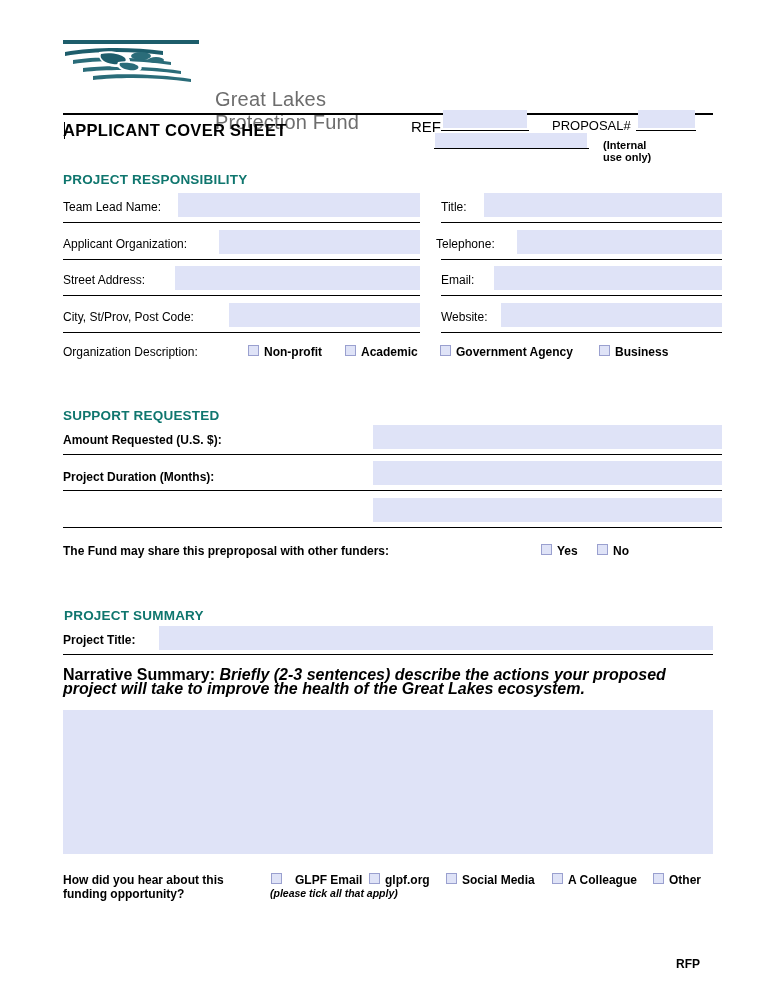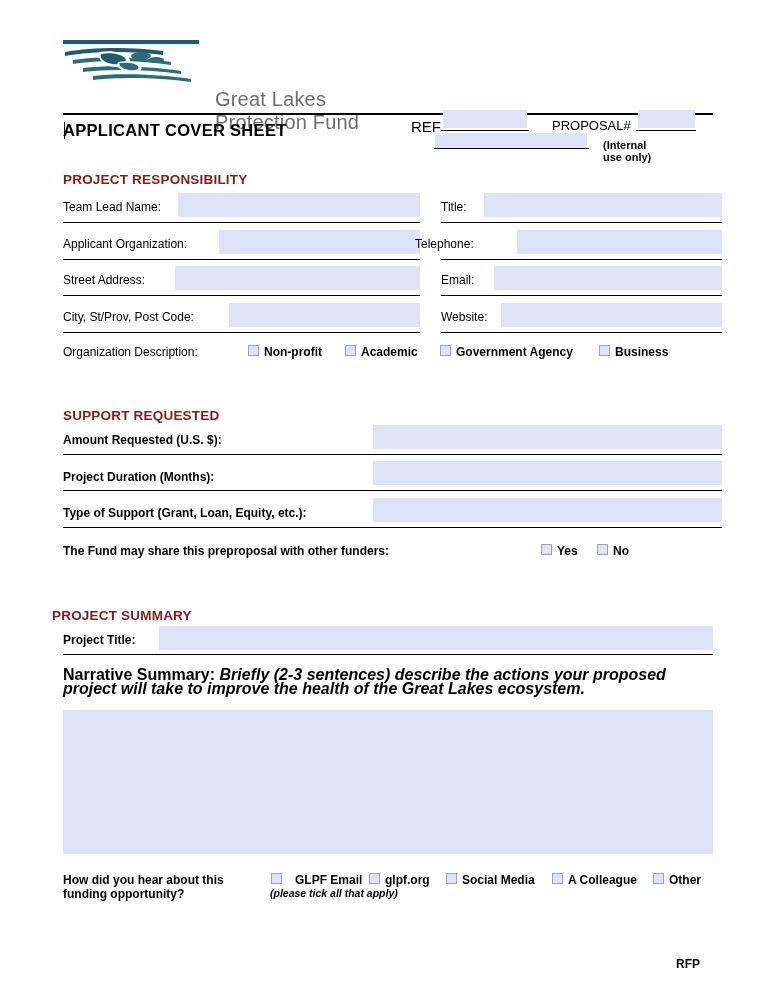--- a/index.html
+++ b/index.html
@@ -132,21 +132,21 @@
     font-weight: bold;
     color: #000;
   }
 
   
   .sec-head {
     position: absolute;
     font-size: 13.5px;
     font-weight: bold;
     letter-spacing: .2px;
-    color: #7f1d1d;
+    color: #0f766e;
   }
 
   
   .lbl {
     position: absolute;
     font-size: 12px;
     color: #000;
     white-space: nowrap;
   }
   .lbl-b { font-weight: bold; }
@@ -276,21 +276,21 @@
     <div class="rule" style="left:63px; top:222px; width:357px;"></div>
 
     <div class="lbl" style="left:441px; top:200px;">Title:</div>
     <input class="field" style="left: 484px; top: 193px; width: 238px; height: 24px;" value="">
     <div class="rule" style="left:441px; top:222px; width:281px;"></div>
 
     <div class="lbl" style="left:63px; top:237px;">Applicant Organization:</div>
     <input class="field" style="left: 219px; top: 230px; width: 201px; height: 24px;" value="">
     <div class="rule" style="left:63px; top:259px; width:357px;"></div>
 
-    <div class="lbl" style="left:415px; top:237px;">Telephone:</div>
+    <div class="lbl" style="left:436px; top:237px;">Telephone:</div>
     <input class="field" style="left: 517px; top: 230px; width: 205px; height: 24px;" value="">
     <div class="rule" style="left:441px; top:259px; width:281px;"></div>
 
     <div class="lbl" style="left:63px; top:273px;">Street Address:</div>
     <input class="field" style="left: 175px; top: 266px; width: 245px; height: 24px;" value="">
     <div class="rule" style="left:63px; top:295px; width:357px;"></div>
 
     <div class="lbl" style="left:441px; top:273px;">Email:</div>
     <input class="field" style="left: 494px; top: 266px; width: 228px; height: 24px;" value="">
     <div class="rule" style="left:441px; top:295px; width:281px;"></div>
@@ -320,31 +320,30 @@
     <div class="sec-head" style="left:63px; top:408px;">SUPPORT REQUESTED</div>
 
     <div class="lbl lbl-b" style="left:63px; top:433px;">Amount Requested (U.S. $):</div>
     <input class="field" style="left: 373px; top: 425px; width: 349px; height: 24px;" value="">
     <div class="rule" style="left:63px; top:454px; width:659px;"></div>
 
     <div class="lbl lbl-b" style="left:63px; top:470px;">Project Duration (Months):</div>
     <input class="field" style="left: 373px; top: 461px; width: 349px; height: 24px;" value="">
     <div class="rule" style="left:63px; top:490px; width:659px;"></div>
 
-    <div class="lbl lbl-b" style="left:63px; top:506px;">Type of Support (Grant, Loan, Equity, etc.):</div>
     <input class="field" style="left: 373px; top: 498px; width: 349px; height: 24px;" value="">
     <div class="rule" style="left:63px; top:527px; width:659px;"></div>
 
     <div class="lbl lbl-b" style="left:63px; top:544px;">The Fund may share this preproposal with other funders:</div>
     <div class="cbox" style="left:541px; top:544px;"></div>
     <div class="cbl" style="left:557px; top:544px;">Yes</div>
     <div class="cbox" style="left:597px; top:544px;"></div>
     <div class="cbl" style="left:613px; top:544px;">No</div>
 
-    <div class="sec-head" style="left:52px; top:608px;">PROJECT SUMMARY</div>
+    <div class="sec-head" style="left:64px; top:608px;">PROJECT SUMMARY</div>
 
     <div class="lbl lbl-b" style="left:63px; top:633px;">Project Title:</div>
     <input class="field" style="left: 159px; top: 626px; width: 554px; height: 24px;" value="">
     <div class="rule" style="left:63px; top:654px; width:650px;"></div>
 
     <div class="narr-note">
       <b class="nonit">Narrative Summary:</b>
       <span>Briefly (2-3 sentences) describe the actions your proposed project will take to improve the health of the Great Lakes ecosystem.</span>
     </div>
 

